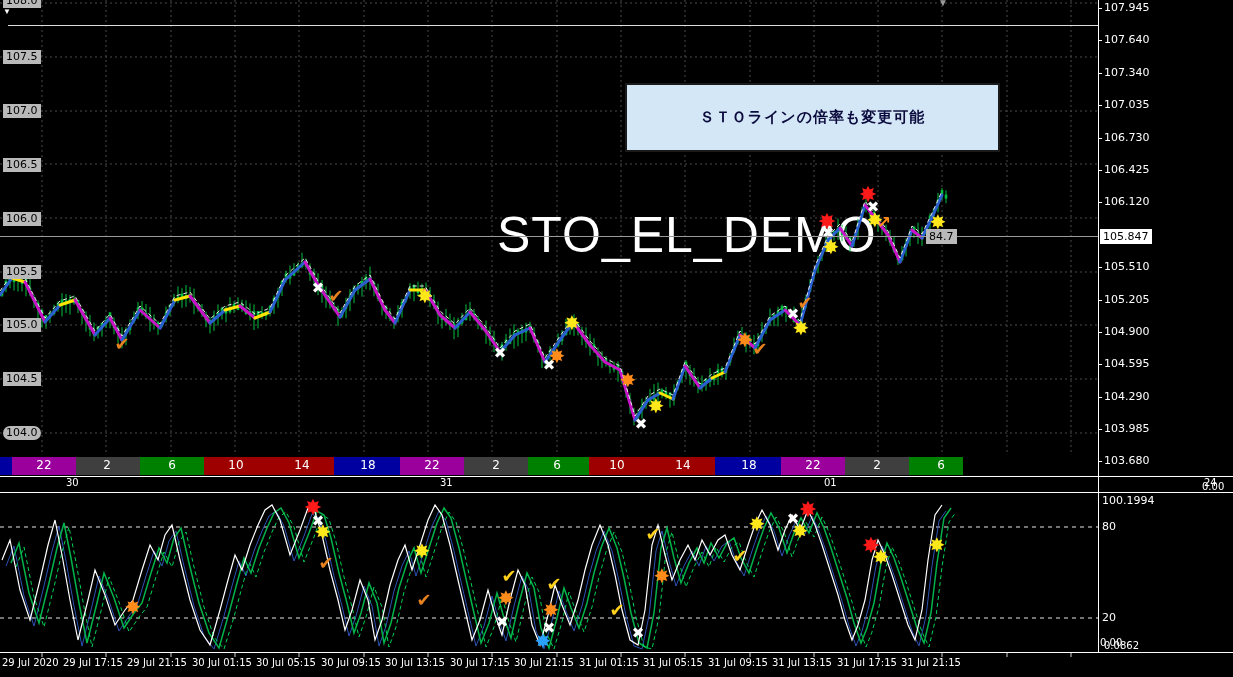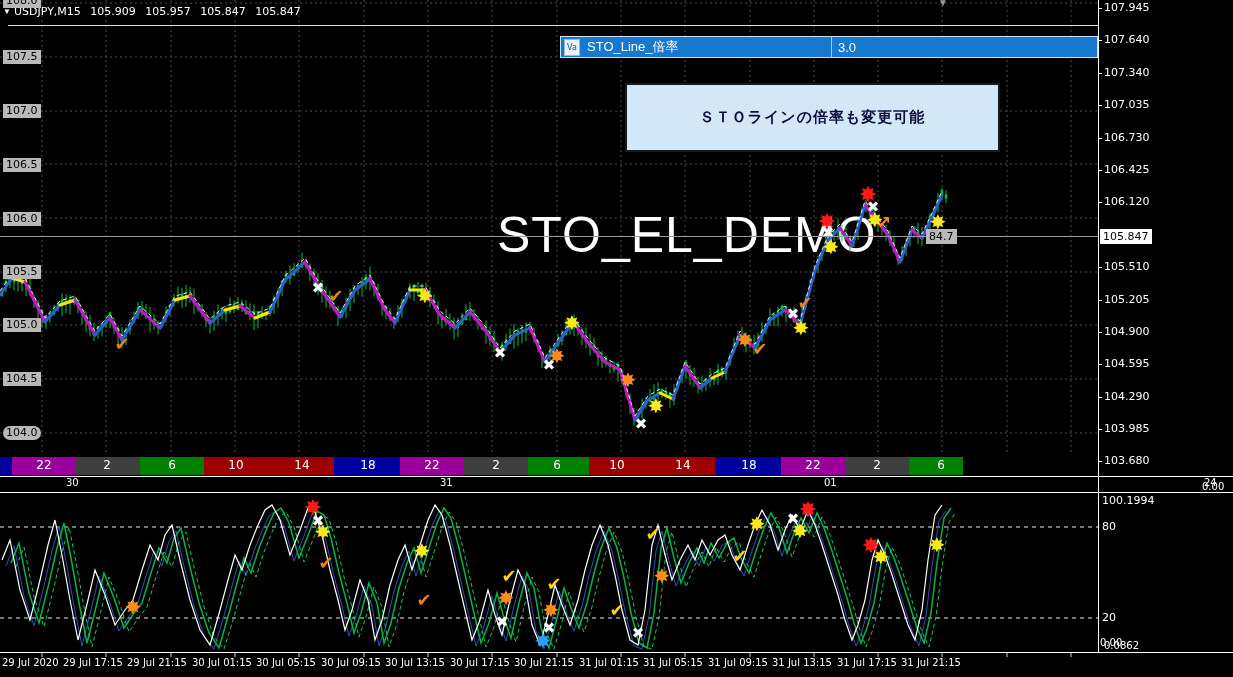--- a/index.html
+++ b/index.html
@@ -698,36 +698,23 @@
       <span class="marker" style="left: 757px; top: 524px; color: rgb(255, 232, 26); font-size: 20px;">✸</span>
       <span class="marker" style="left: 793px; top: 519px; color: rgb(255, 255, 255); font-size: 15px;">✖</span>
       <span class="marker" style="left: 800px; top: 531px; color: rgb(255, 232, 26); font-size: 20px;">✸</span>
       <span class="marker" style="left: 808px; top: 510px; color: rgb(255, 26, 26); font-size: 22px;">✸</span>
       <span class="marker" style="left: 871px; top: 546px; color: rgb(255, 26, 26); font-size: 22px;">✸</span>
       <span class="marker" style="left: 881px; top: 557px; color: rgb(255, 232, 26); font-size: 20px;">✸</span>
       <span class="marker" style="left: 937px; top: 545px; color: rgb(255, 232, 26); font-size: 20px;">✸</span>
     </div>
 
   <div id="header-arrow">▼</div>
-  <div id="header">
-    <span>USDJPY,M15</span>
-    <span>105.909</span>
-    <span>105.957</span>
-    <span>105.847</span>
-    <span>105.847</span>
-  </div>
 
   <div id="topline"></div>
 
-  <div id="param-bar">
-    <div id="param-icon">Va</div>
-    <div id="param-name">STO_Line_倍率</div>
-    <div id="param-div"></div>
-    <div id="param-value">3.0</div>
-  </div>
 
   <div id="callout">
     <div id="callout-text">ＳＴＯラインの倍率も変更可能</div>
   </div>
 
   <div id="price-line"></div>
   <div id="price-tag">84.7</div>
   <div id="price-box">105.847</div>
   <div id="shift-triangle">▼</div>
 

